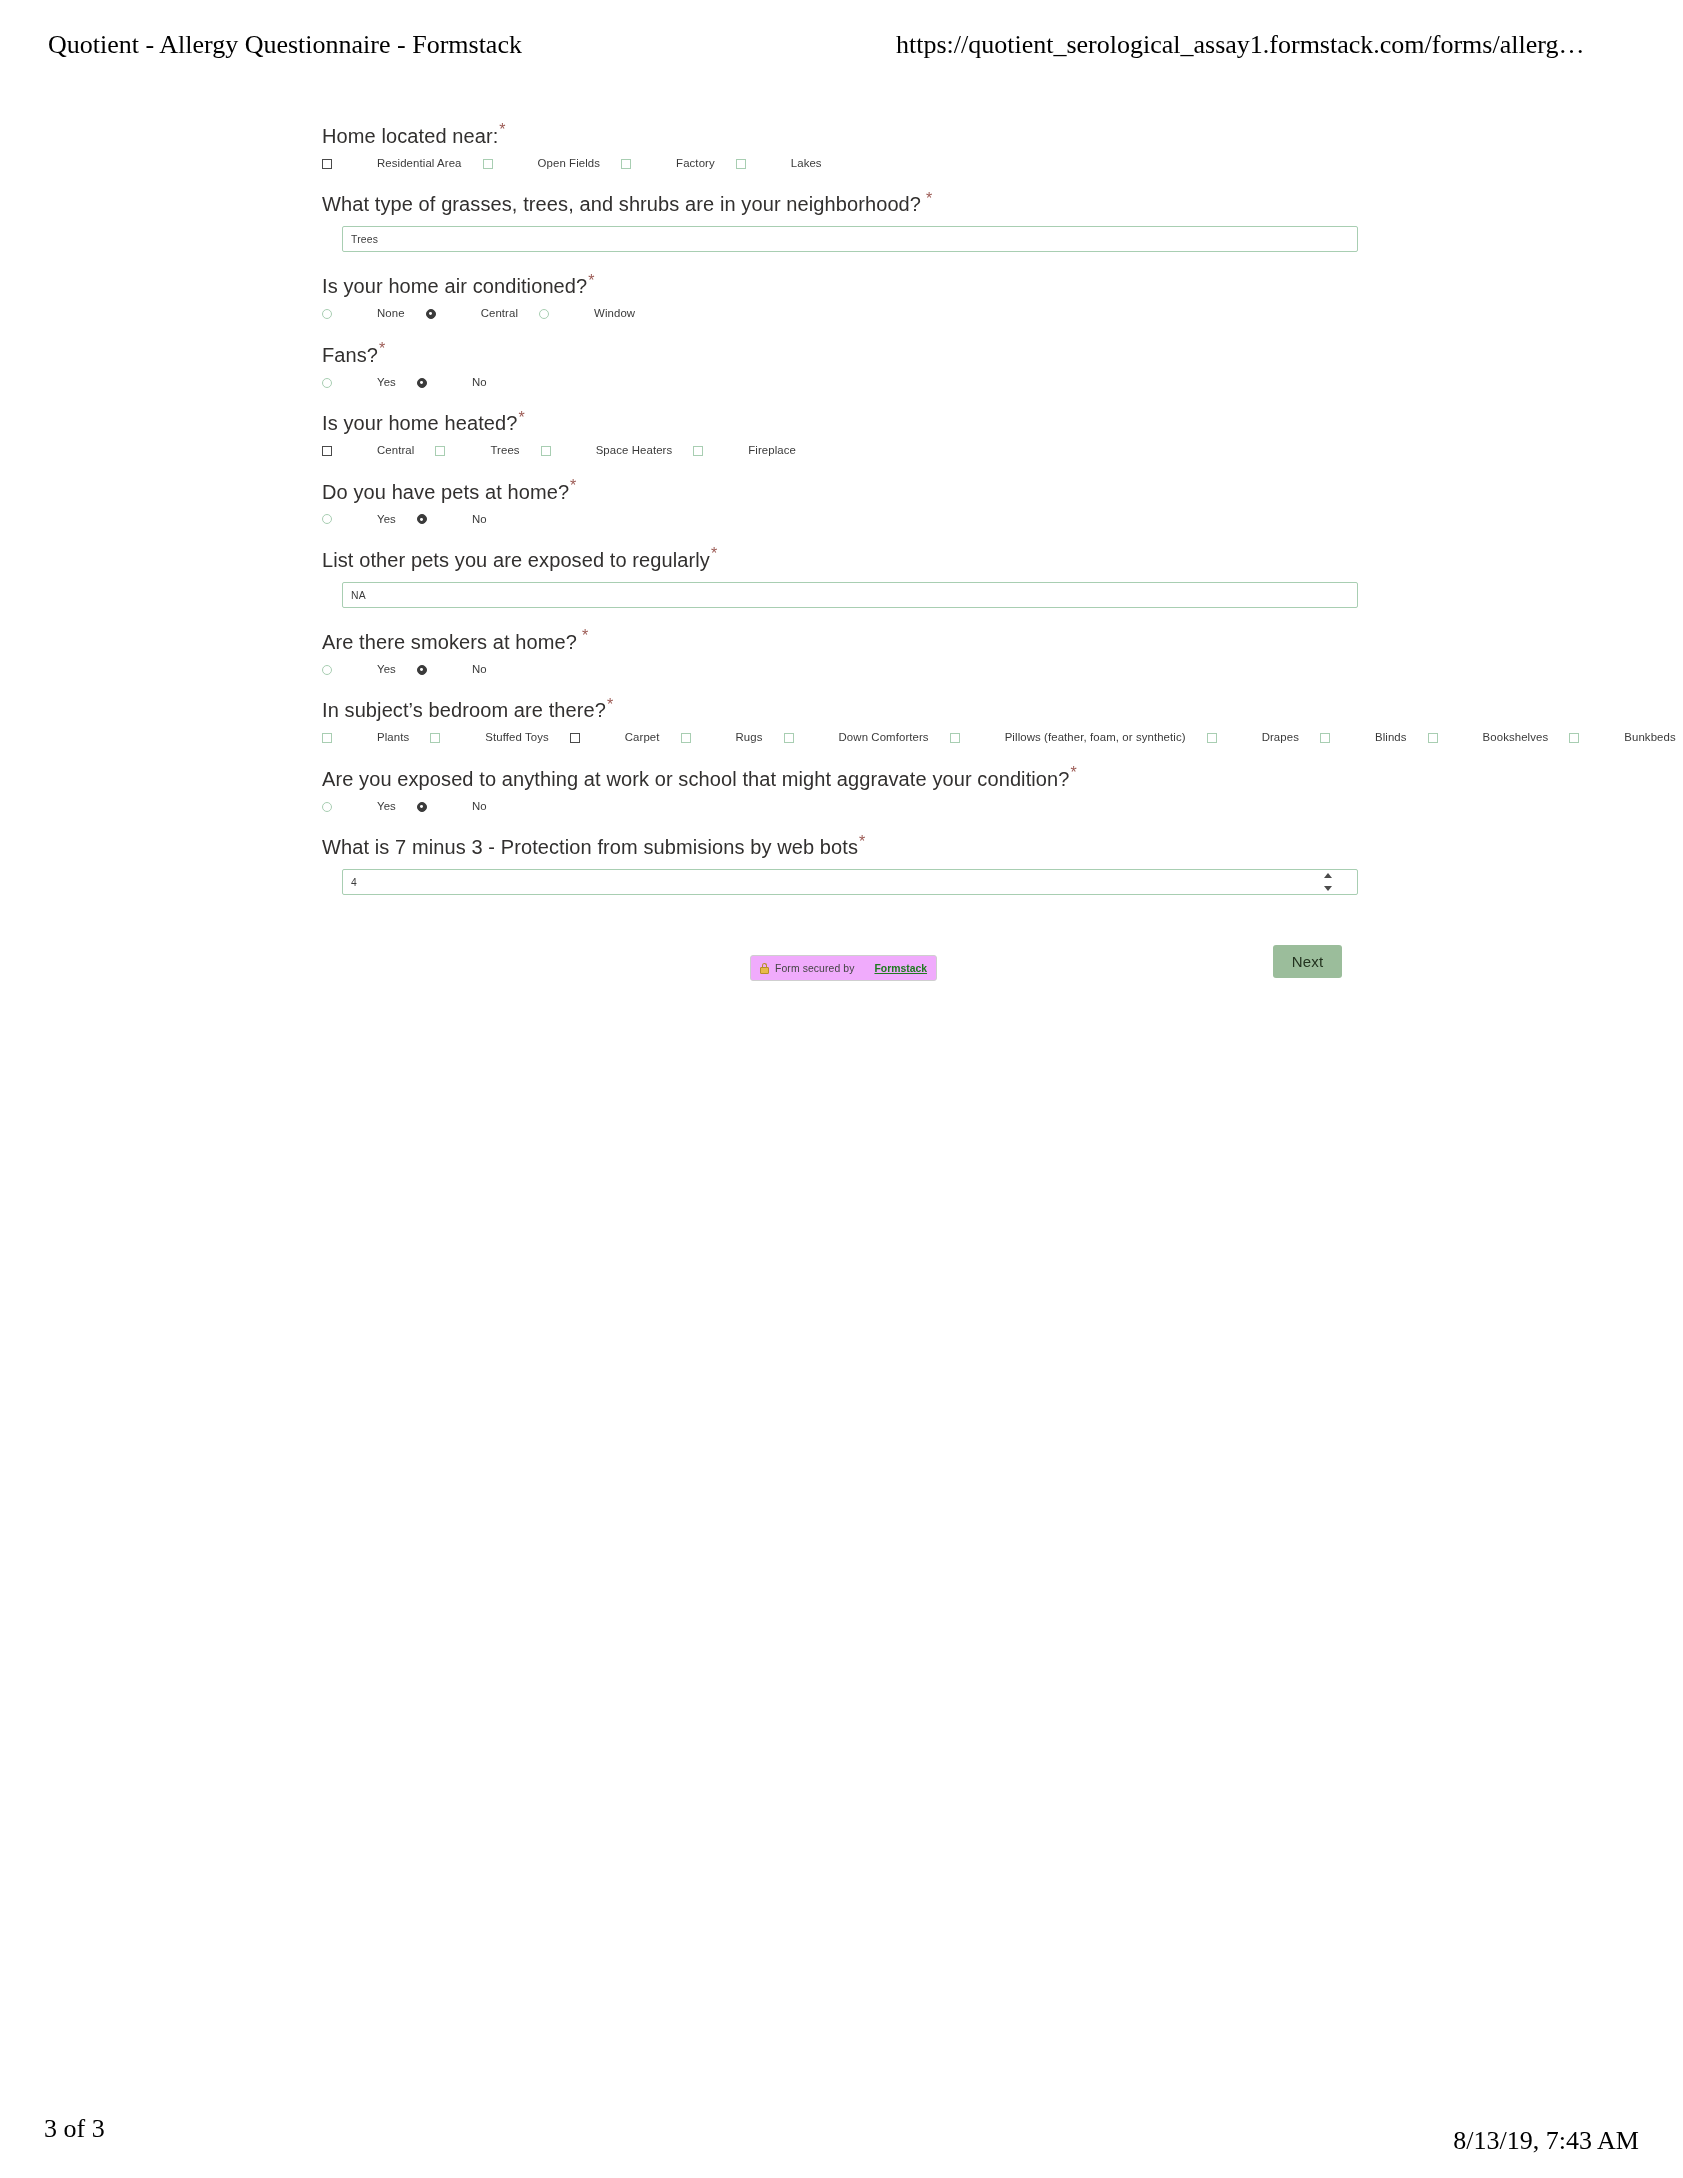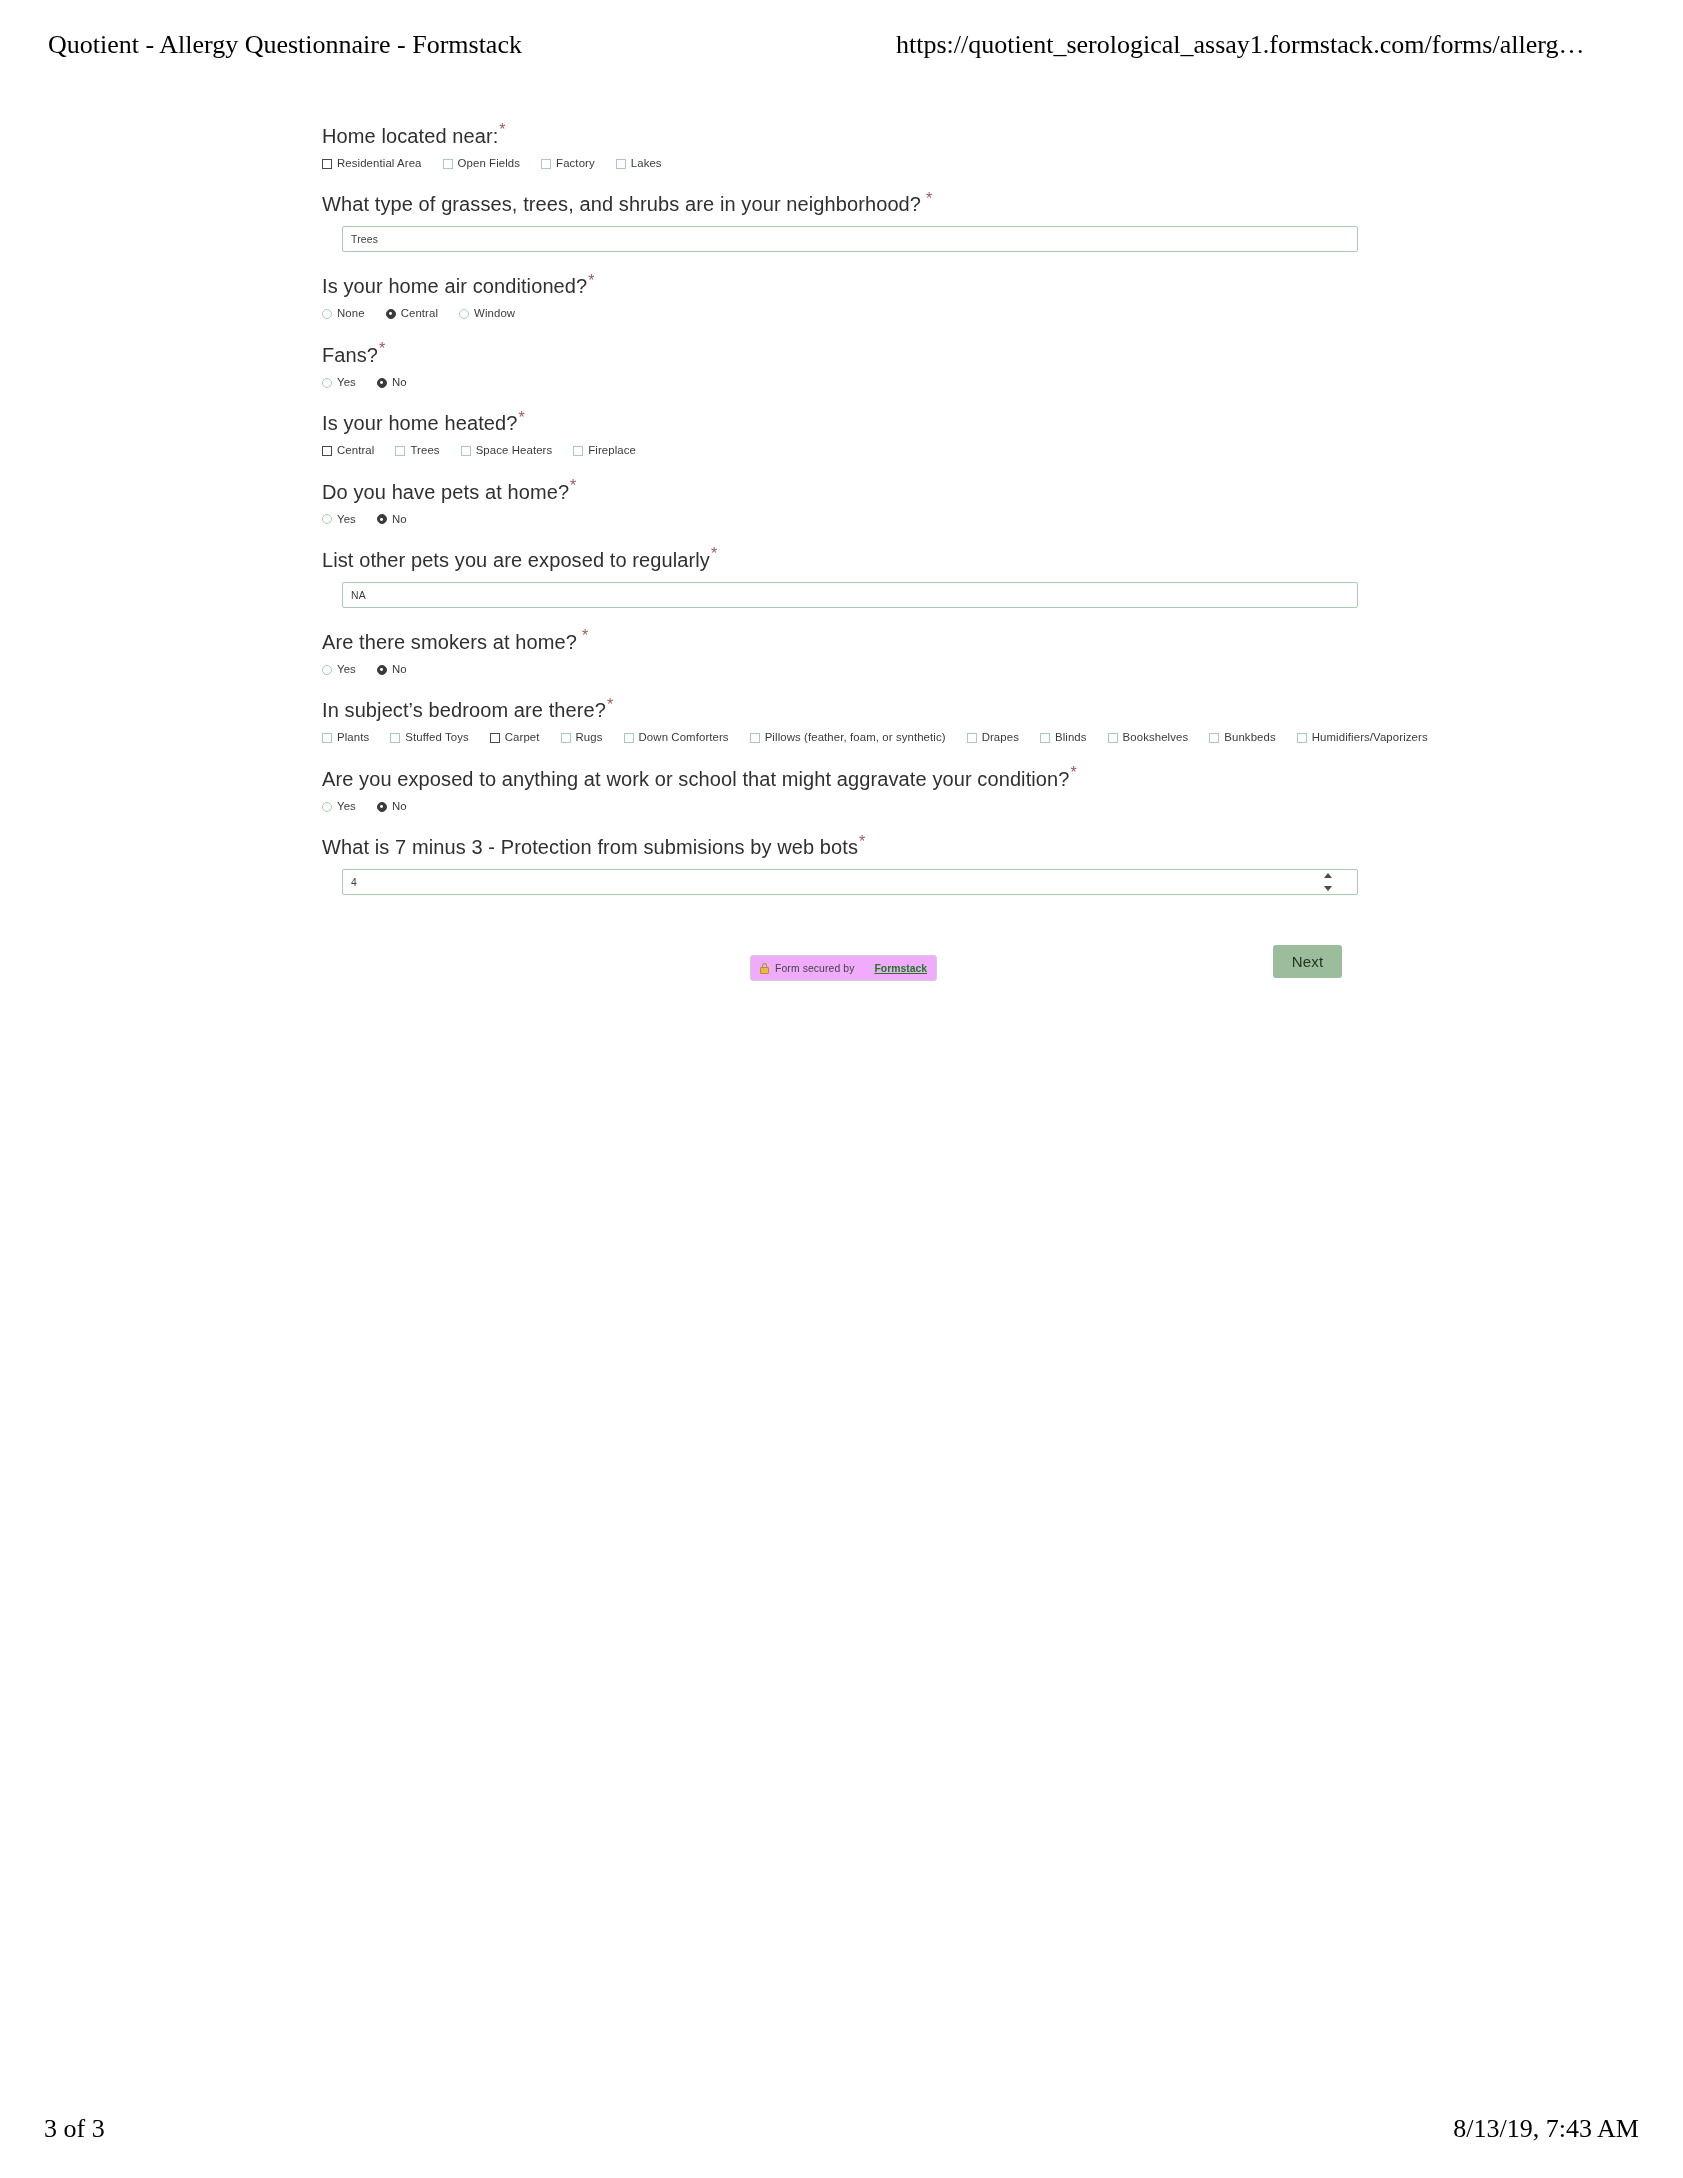--- a/index.html
+++ b/index.html
@@ -50,21 +50,21 @@
     white-space: nowrap;
   }
   .print-foot .pf-left {
     position: absolute;
     left: 44px;
     top: 0;
   }
   .print-foot .pf-right {
     position: absolute;
     right: 44px;
-    top: 0;
+    top: 12px;
   }
 
   
   .form-area {
     position: absolute;
     left: 322px;
     top: 124px;
     width: 1020px;
   }
 
@@ -97,20 +97,21 @@
     margin-top: 9px;
     white-space: nowrap;
   }
   .opt {
     display: inline-flex;
     align-items: center;
     margin-right: 21px;
     font-size: 11.4px;
     color: #3a3a3a;
     line-height: 1;
+    gap: 40px;
   }
   .opt .lbl { margin-left: 5px; letter-spacing: 0.1px; }
 
   .box {
     width: 10px;
     height: 10px;
     border: 1.4px solid #a8ceb2;
     background: #fff;
     box-sizing: border-box;
     display: inline-block;

